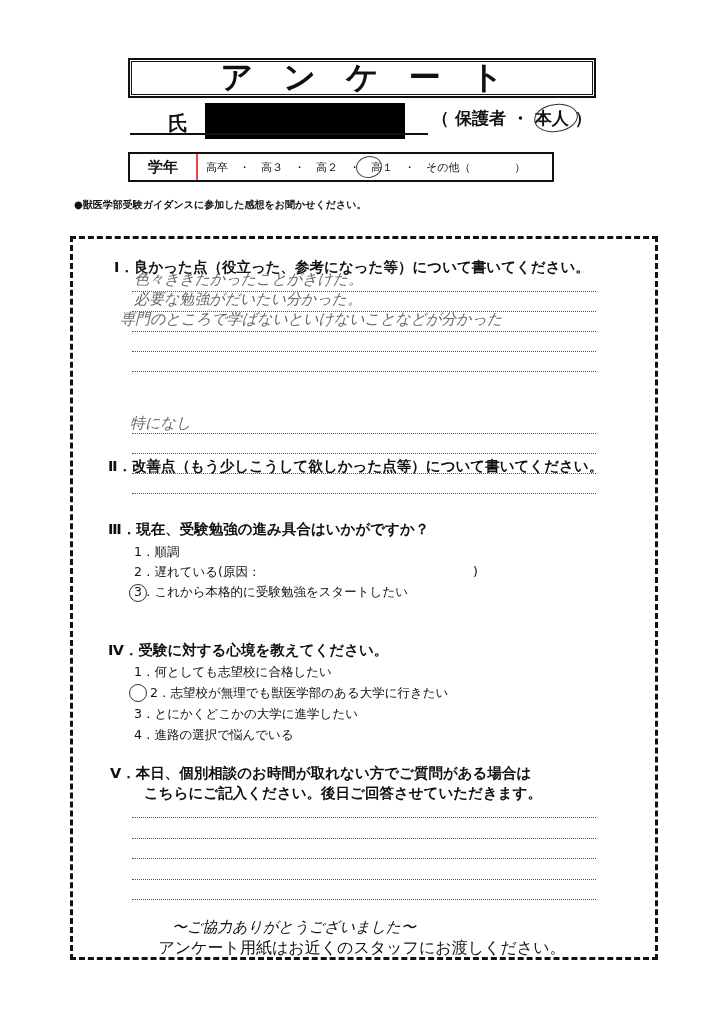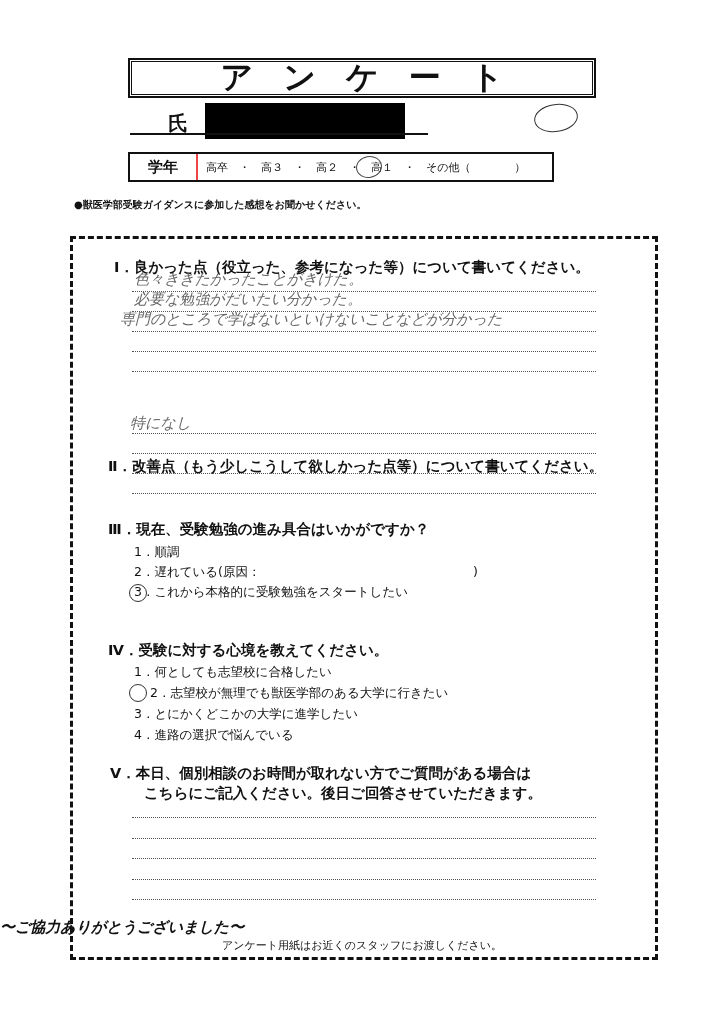--- a/index.html
+++ b/index.html
@@ -30,34 +30,35 @@
                   border-radius:50%; transform:rotate(-10deg); }
   .intro { left:74px; top:198px; font-size:10px; font-weight:bold; }
   
   .outer-box { left:70px; top:236px; width:582px; height:718px; border:3px dashed #111; }
   .q-title { font-size:14.5px; font-weight:bold; white-space:pre; }
   .dotline { position:absolute; left:132px; width:464px; border-top:1.5px dotted #555; }
   .hand { position:absolute; font-size:15px; color:#666; font-family:"DejaVu Sans", sans-serif;
           font-style:italic; white-space:pre; }
   .opt { position:absolute; font-size:12.5px; white-space:pre; }
   .circle-num { position:absolute; width:16px; height:16px; border:1.4px solid #333; border-radius:50%; }
-  .thanks { left:0; width:588px; font-size:15px; font-weight:bold; font-style:italic; }
-  .thanks-sub { left:0; width:724px; text-align:center; font-size:11px; }
+  .thanks { left:0; width:588px; text-align:center; font-size:15px; font-weight:normal; font-style:italic; }
+  .thanks-sub { left:0; width:724px; text-align:center; font-size:16px; }
 </style>
 </head>
 <body>
 
 <div class="abs title-box">
   <span class="title-text">アンケート</span>
 </div>
 
 <div class="abs name-row">
   <span class="name-label">氏 名:</span>
   <div class="name-redact"></div>
   <div class="name-line"></div>
+  <span class="role-text">（ 保護者 ・ 本人 ）</span>
   <div class="role-circle"></div>
 </div>
 
 <div class="abs grade-box">
   <div class="grade-label">学年</div>
   <div class="grade-opts">
     <span class="grade-opt">高卒</span>
     <span class="grade-sep">・</span>
     <span class="grade-opt">高３</span>
     <span class="grade-sep">・</span>

